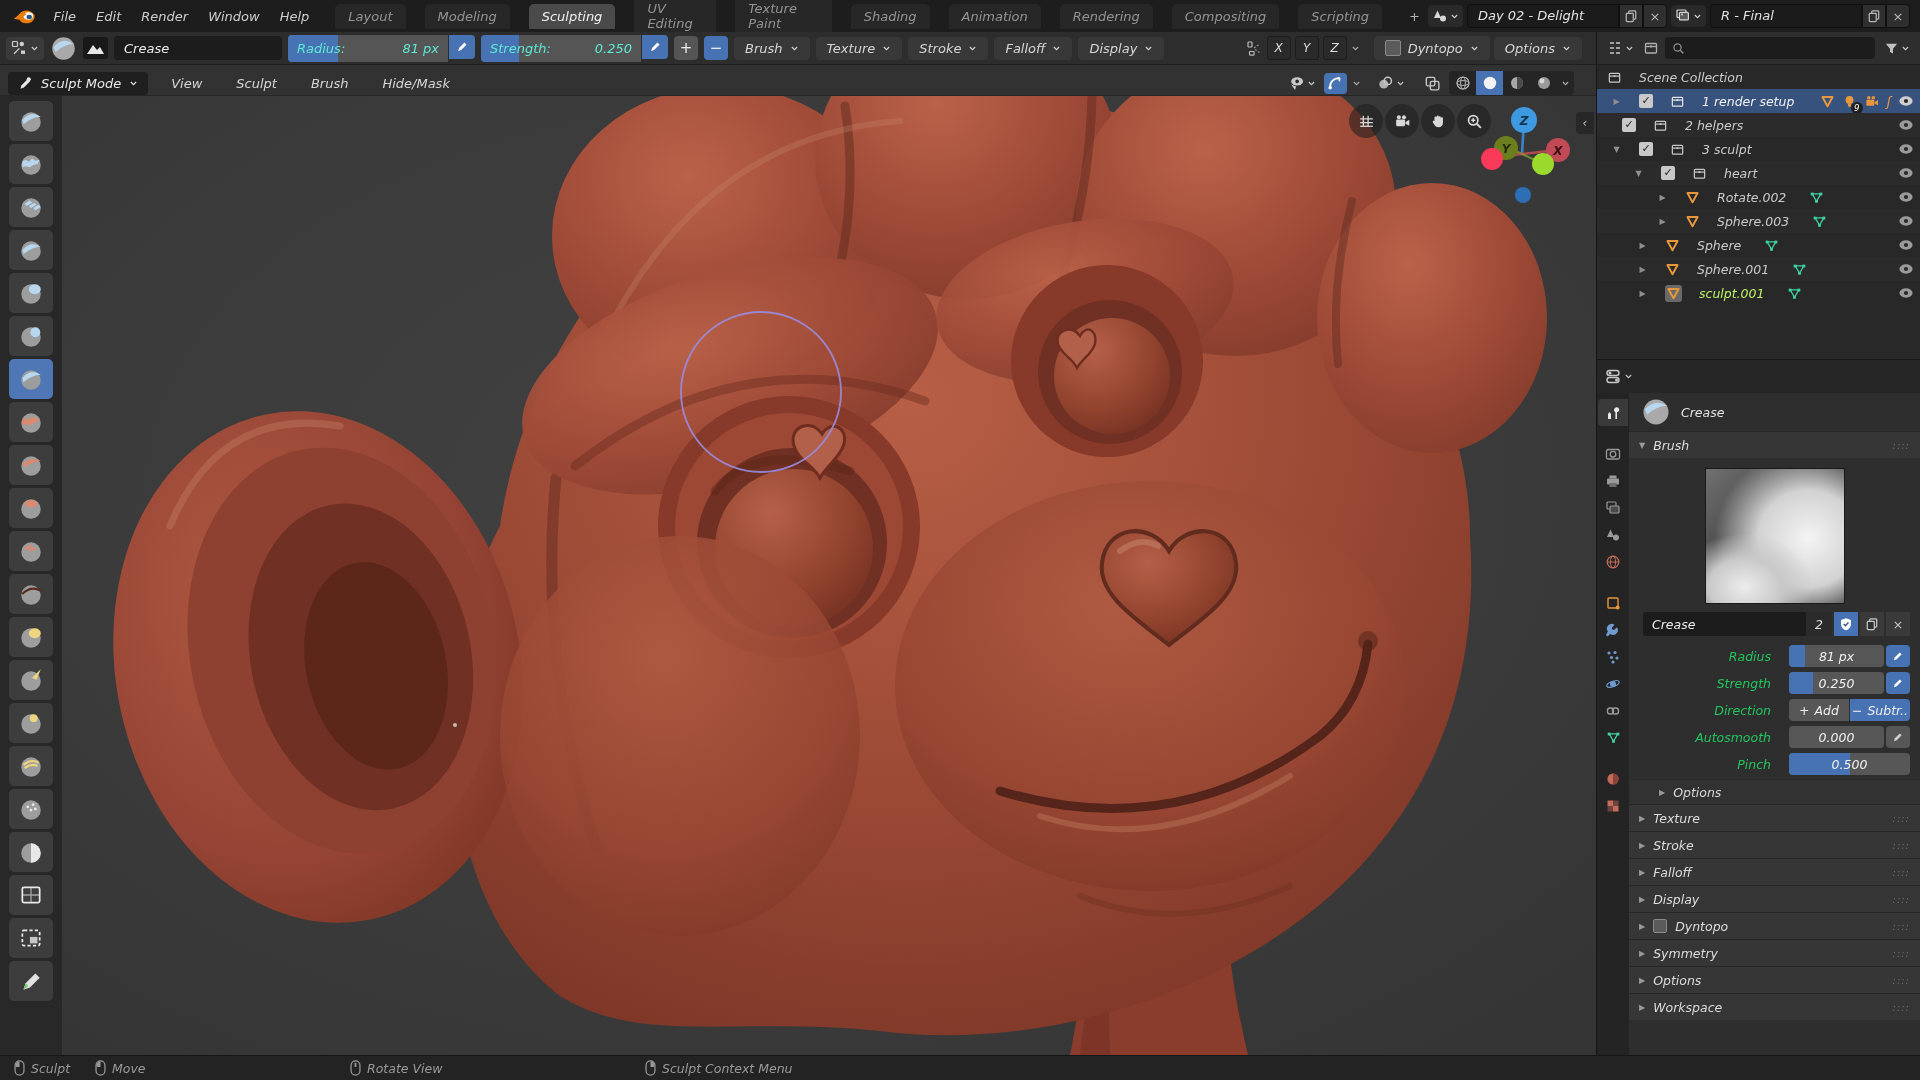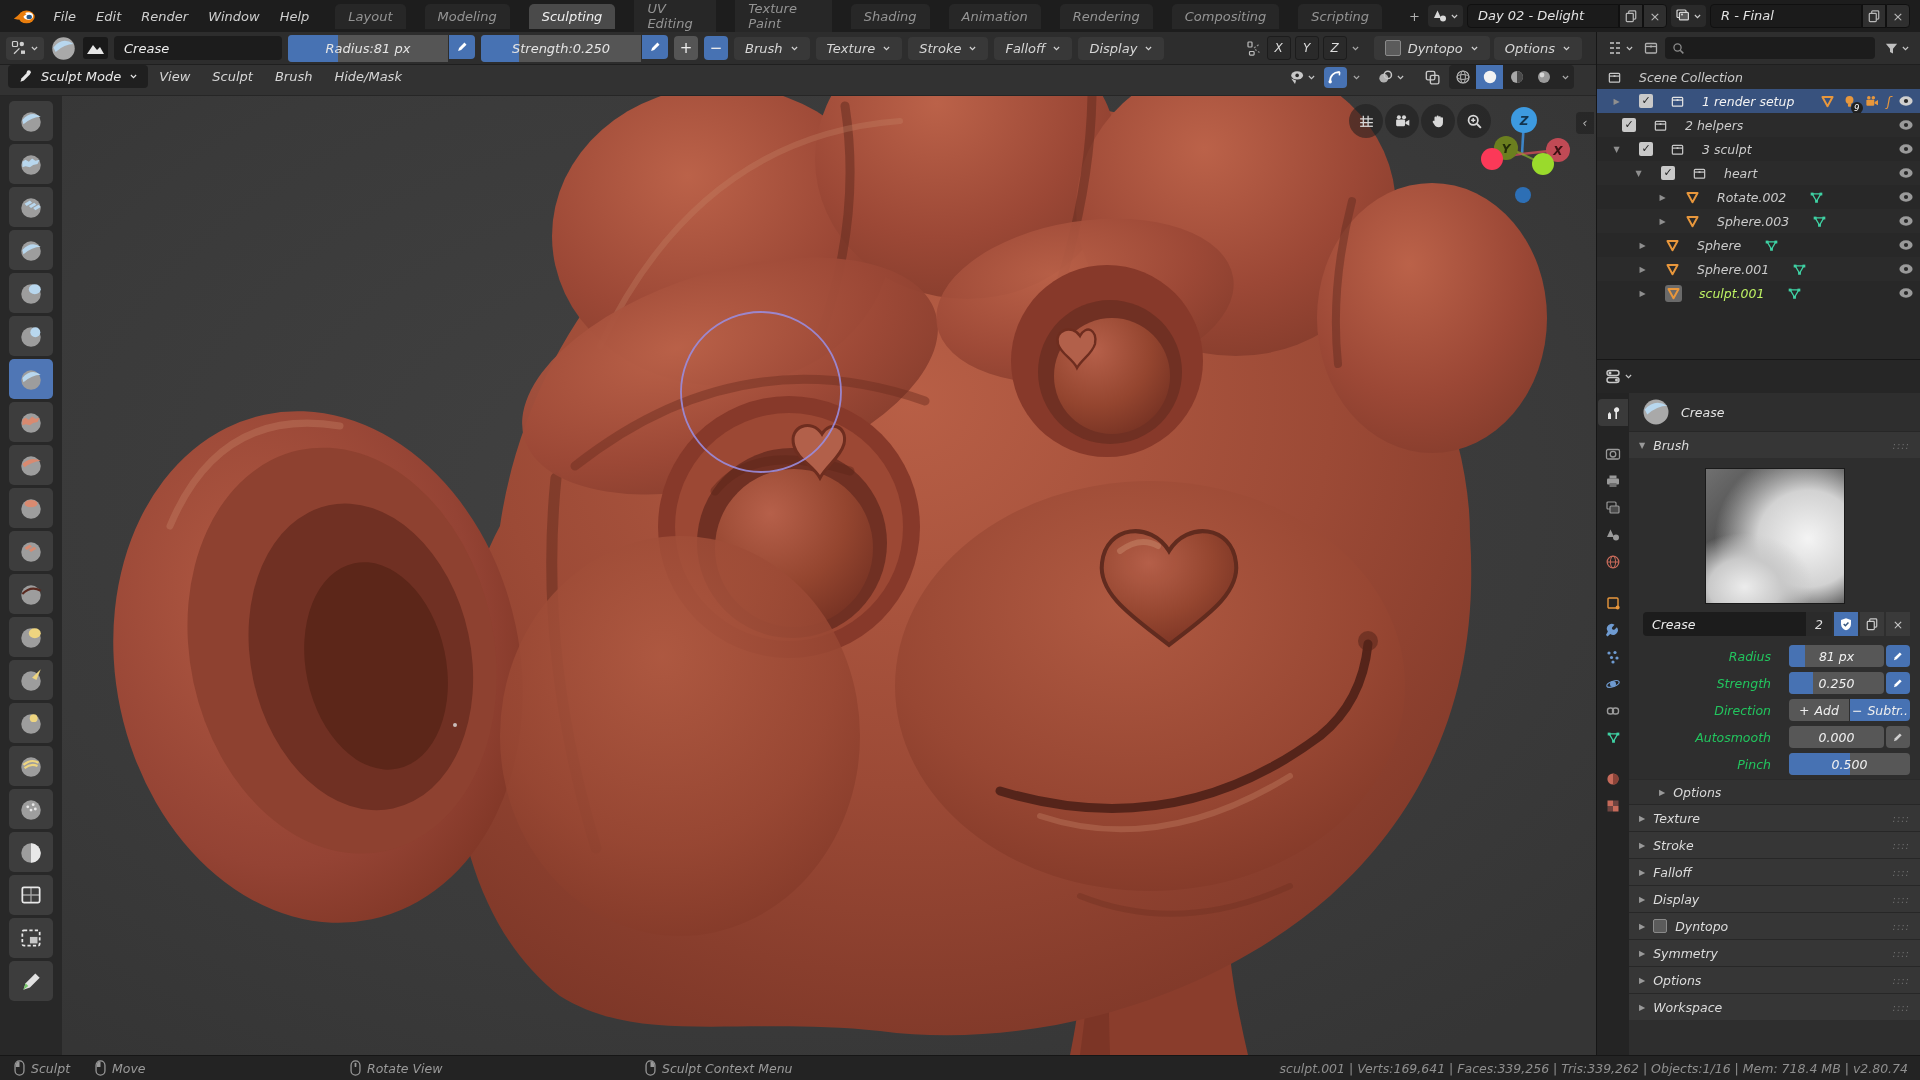--- a/index.html
+++ b/index.html
@@ -29,38 +29,38 @@
                border-bottom:1px solid #1f1f1f;display:flex;align-items:center;gap:6px;
                padding:0 6px;box-sizing:border-box;}
   .th-iconbtn{display:flex;align-items:center;gap:2px;background:#3a3a3a;border-radius:4px;
               padding:3px 5px;color:#cfcfcf;}
   .brush-thumb{width:27px;height:27px;}
   .tex-thumb{width:25px;height:22px;background:#191919;border-radius:3px;display:flex;
              align-items:center;justify-content:center;}
   .name-field{width:168px;height:24px;background:#1c1c1c;border-radius:4px;display:flex;
               align-items:center;padding:0 10px;color:#eee;box-sizing:border-box;}
   .slider{position:relative;width:160px;height:27px;background:#555;border-radius:4px 0 0 4px;
-          overflow:hidden;display:flex;align-items:center;justify-content:center;
-          padding:0 9px;box-sizing:border-box;color:#e5e5e5;}
+          overflow:hidden;display:flex;align-items:center;justify-content:space-between;
+          padding:0 9px;box-sizing:border-box;color:#5eead4;}
   .slider .fill{position:absolute;left:0;top:0;bottom:0;background:#4772b3;}
   .slider span{position:relative;z-index:1;}
   .pen-btn{width:26px;height:24px;background:#4772b3;border-radius:0 4px 4px 0;margin-left:1px;
            display:flex;align-items:center;justify-content:center;}
   .pm-btn{width:24px;height:24px;border-radius:4px;background:#555;display:flex;align-items:center;
           justify-content:center;color:#eee;font-size:15px;}
   .pm-btn.on{background:#4772b3;}
   .popover{display:flex;align-items:center;gap:7px;background:#383838;border-radius:4px;
            padding:4px 11px;color:#d6d6d6;}
   .th-right{margin-left:auto;display:flex;align-items:center;gap:4px;padding-right:8px;}
   .axis-btn{width:22px;height:22px;background:#2a2a2a;border:1px solid #1c1c1c;border-radius:3px;
             display:flex;align-items:center;justify-content:center;color:#ddd;font-size:12px;}
   .checkbox{width:14px;height:14px;border:1px solid #8a8a8a;border-radius:2px;background:#5b5b5b;}
   
   .vp-header{position:absolute;left:0;top:65px;width:1596px;height:31px;background:#323232;
-             border-bottom:1px solid #262626;display:flex;align-items:flex-start;gap:0;
+             border-bottom:1px solid #262626;display:flex;align-items:flex-end;gap:12px;
              padding:0 8px;box-sizing:border-box;}
   .mode-pill{display:flex;align-items:center;gap:8px;background:#1f1f1f;border-radius:4px;
              padding:4px 10px;color:#e8e8e8;}
   .vp-menu{padding:4px 11px;color:#d6d6d6;}
   .vp-right{margin-left:auto;display:flex;align-items:center;gap:5px;padding-right:14px;}
   .hbtn{display:flex;align-items:center;gap:2px;border-radius:4px;padding:2px 3px;color:#c8c8c8;}
   .hbtn.blue{background:#4772b3;color:#fff;}
   .shade-seg{display:flex;align-items:center;background:#252525;border-radius:4px;overflow:hidden;}
   .shade-btn{width:27px;height:24px;display:flex;align-items:center;justify-content:center;}
   .shade-btn.on{background:#4772b3;}
@@ -1189,16 +1189,15 @@
           <use href="#i-mouse-m"></use>
         </svg>
       <span>Rotate View</span>
     </div>
     <div class="hint" style="left:645px">
       <svg width="11" height="16" color="#9a9a9a">
           <use href="#i-mouse-r"></use>
         </svg>
       <span>Sculpt Context Menu</span>
     </div>
-    <div class="sb-info">sculpt.001 | Verts:169,641 | Faces:339,256 | Tris:339,262 | Objects:1/16 | Mem: 718.4 MB | v2.80.74</div>
   </div>
 
 </div>
 
 </body></html>

